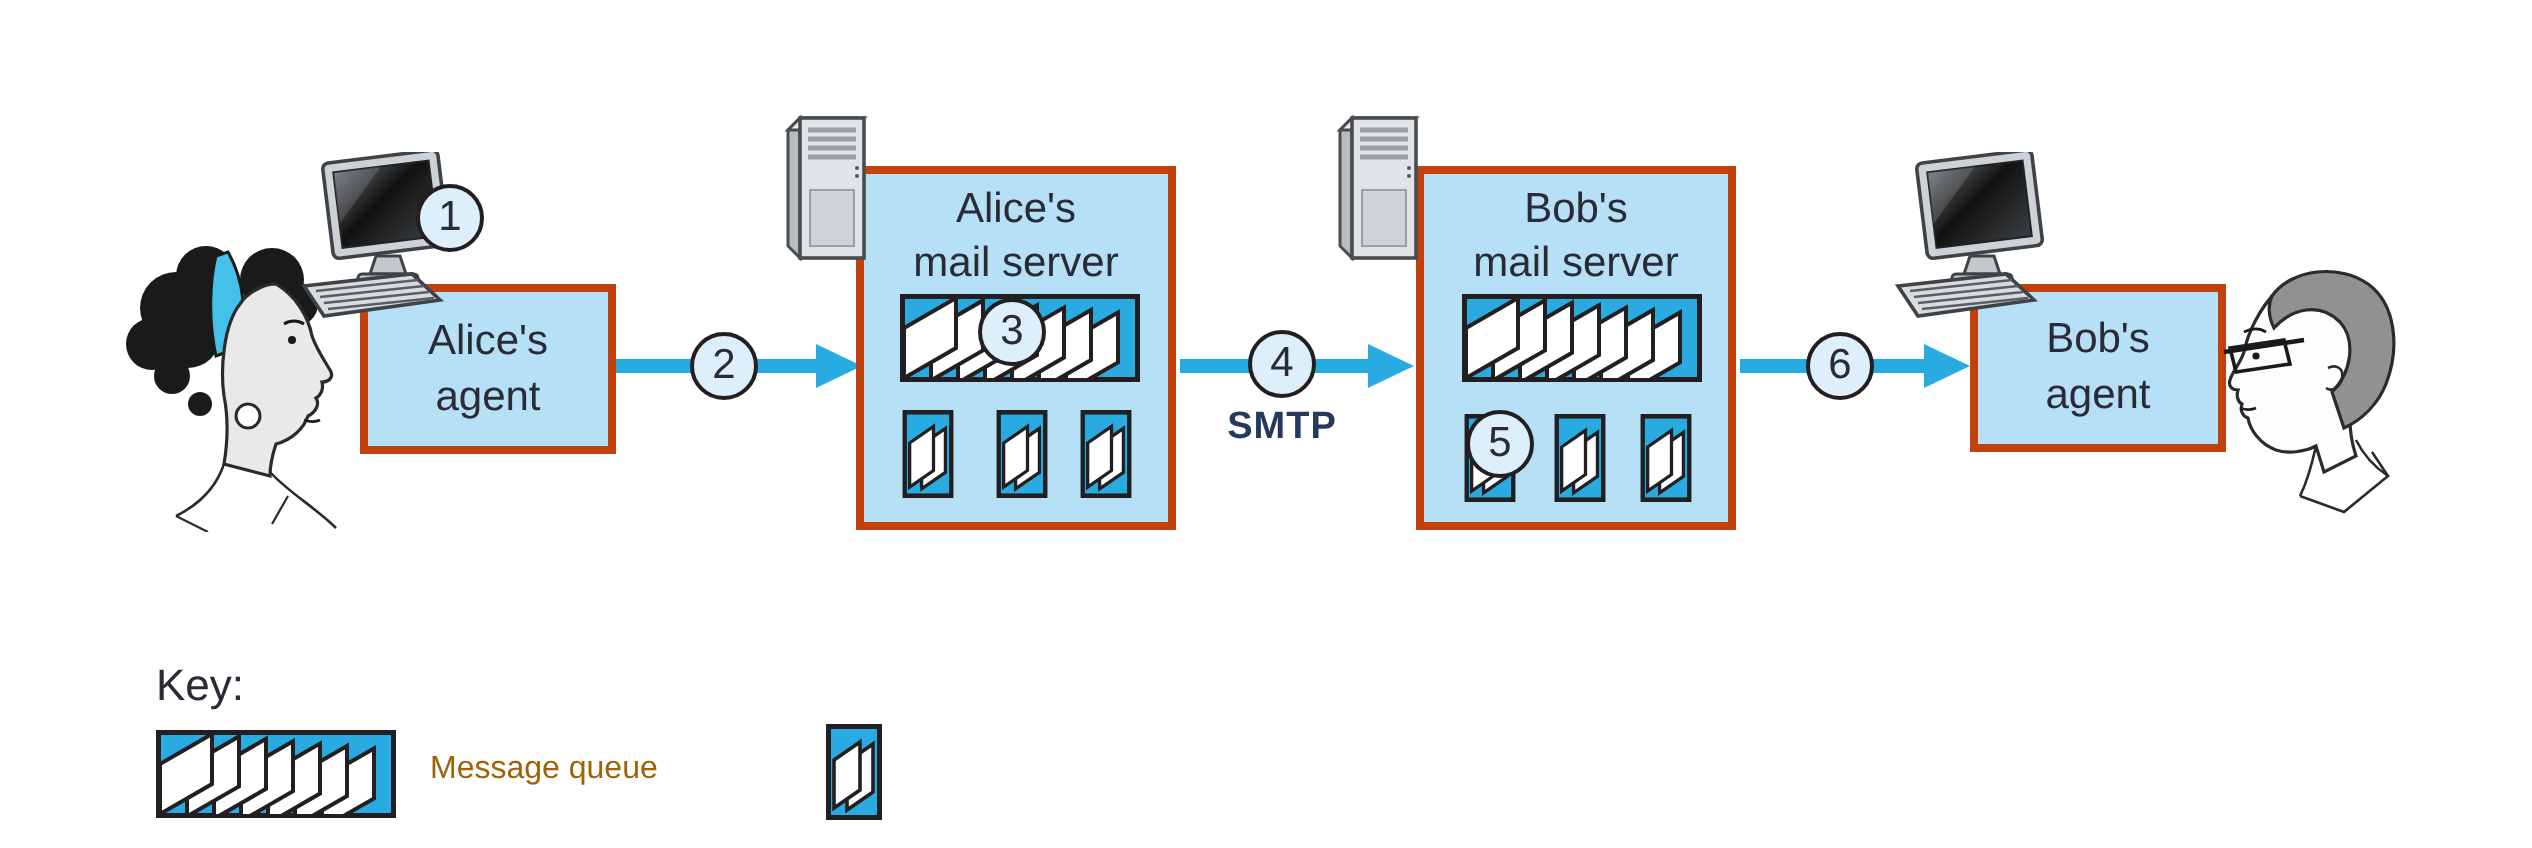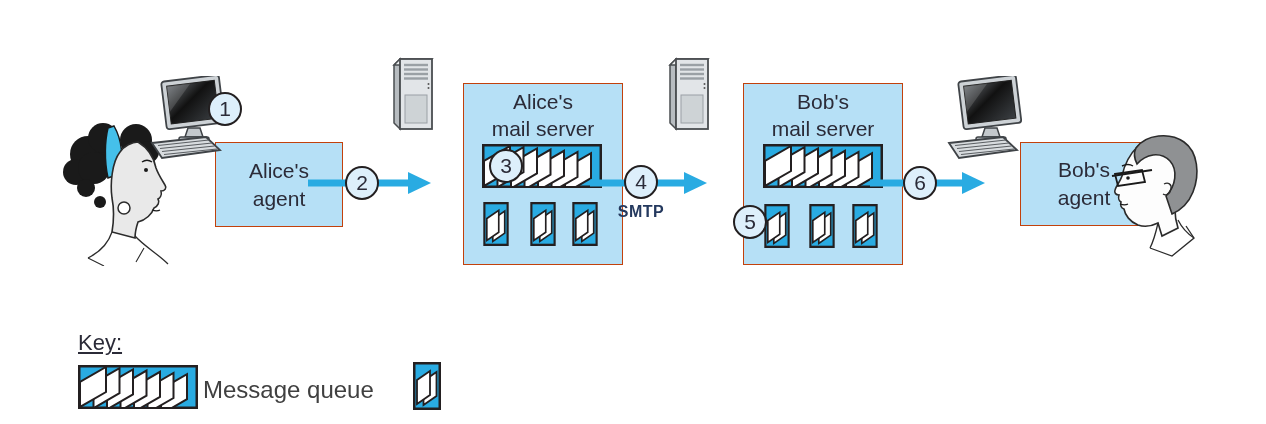--- a/index.html
+++ b/index.html
@@ -2,37 +2,36 @@
 <html><head>
 <meta charset="utf-8">
 <style>
   html,body{margin:0;padding:0;background:#ffffff;}
   .stage{
     position:relative;width:1266px;height:424px;background:#ffffff;
     font-family:"Liberation Sans",sans-serif;color:#2b2b38;overflow:hidden;
   }
   .abs{position:absolute;}
   .box{
-    position:absolute;background:#b6e0f6;border:1px solid #c2410c;
+    position:absolute;background:#b6e0f6;border:4px solid #c2410c;
     box-sizing:border-box;
-    margin-left:35px;
   }
   .agent-box{display:flex;align-items:center;justify-content:center;text-align:center;}
   .box-label{font-size:21px;line-height:1.32;color:#2b2b38;}
   .server-title{width:100%;text-align:center;margin-top:4px;font-size:21px;line-height:1.3;color:#2b2b38;}
   .badge{
     position:absolute;width:34px;height:34px;border-radius:50%;
     background:#ddeffb;border:2px solid #231f20;box-sizing:border-box;
     display:flex;align-items:center;justify-content:center;
     font-size:21px;color:#2b2b38;z-index:30;
   }
   .smtp{position:absolute;left:586px;top:203px;width:110px;text-align:center;
-    font-size:16px;font-weight:600;color:#24395e;letter-spacing:0.5px;}
-  .key-title{position:absolute;left:78px;top:330px;font-size:22px;color:#2b2b38;text-decoration:underline;}
-  .key-label{position:absolute;font-size:24px;color:#404040;}
+    font-size:19px;font-weight:600;color:#24395e;letter-spacing:0.5px;}
+  .key-title{position:absolute;left:78px;top:330px;font-size:22px;color:#2b2b38;}
+  .key-label{position:absolute;font-size:16px;color:#a16207;margin-left:12px;}
   .q-icon{position:absolute;}
   svg{display:block;}
 </style>
 </head>
 <body>
 
 <svg width="0" height="0" style="position:absolute" aria-hidden="true">
   <defs>
     <clipPath id="clip-q">
         <rect x="2" y="2" width="116" height="40"></rect>

